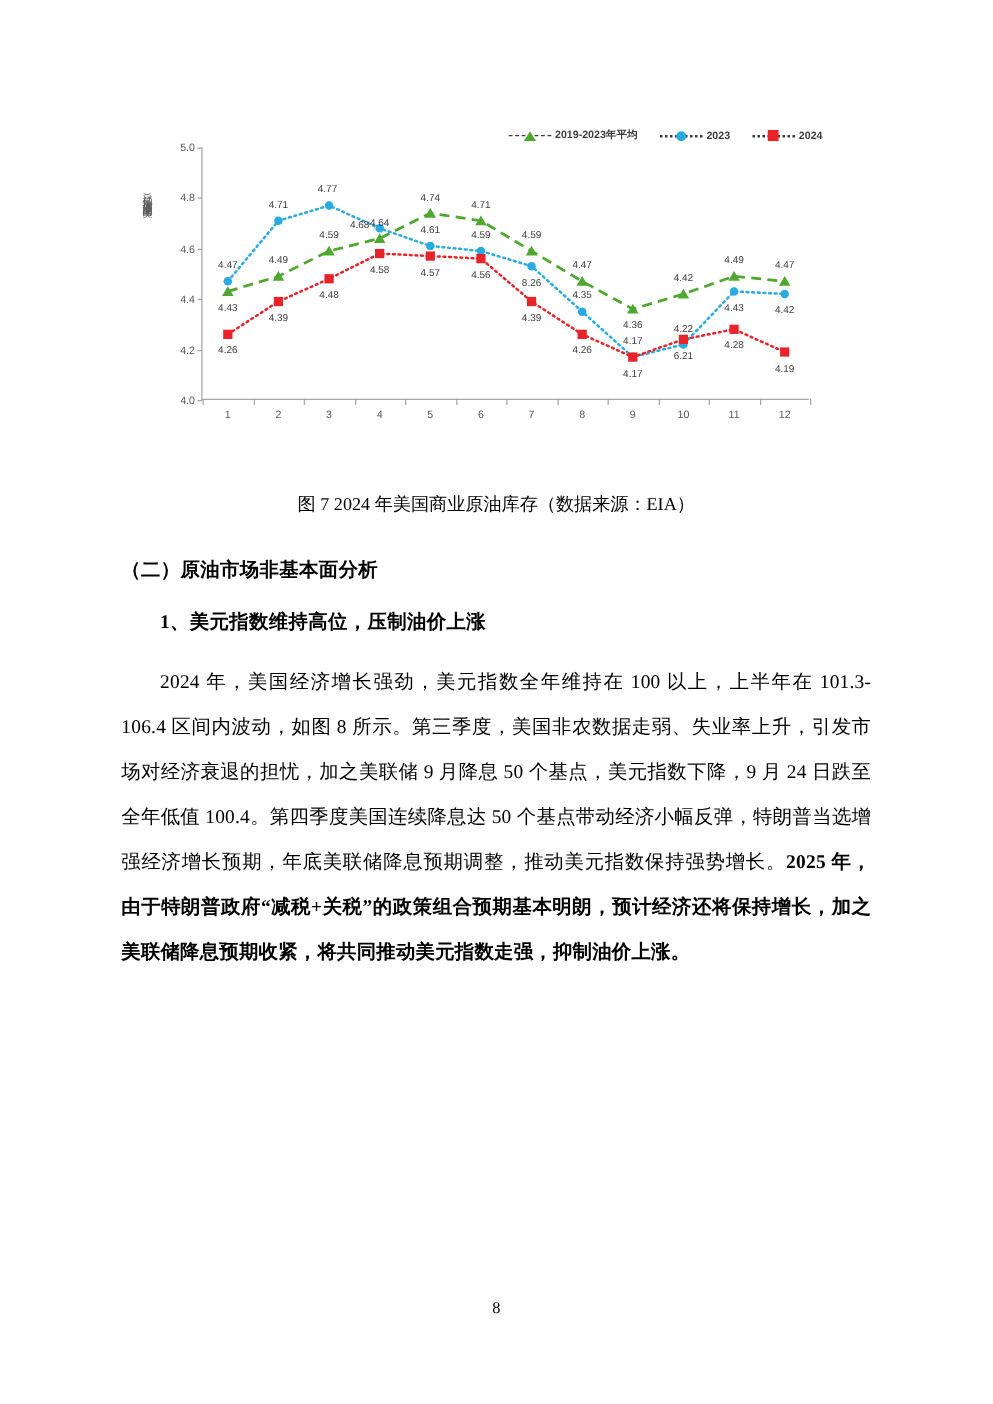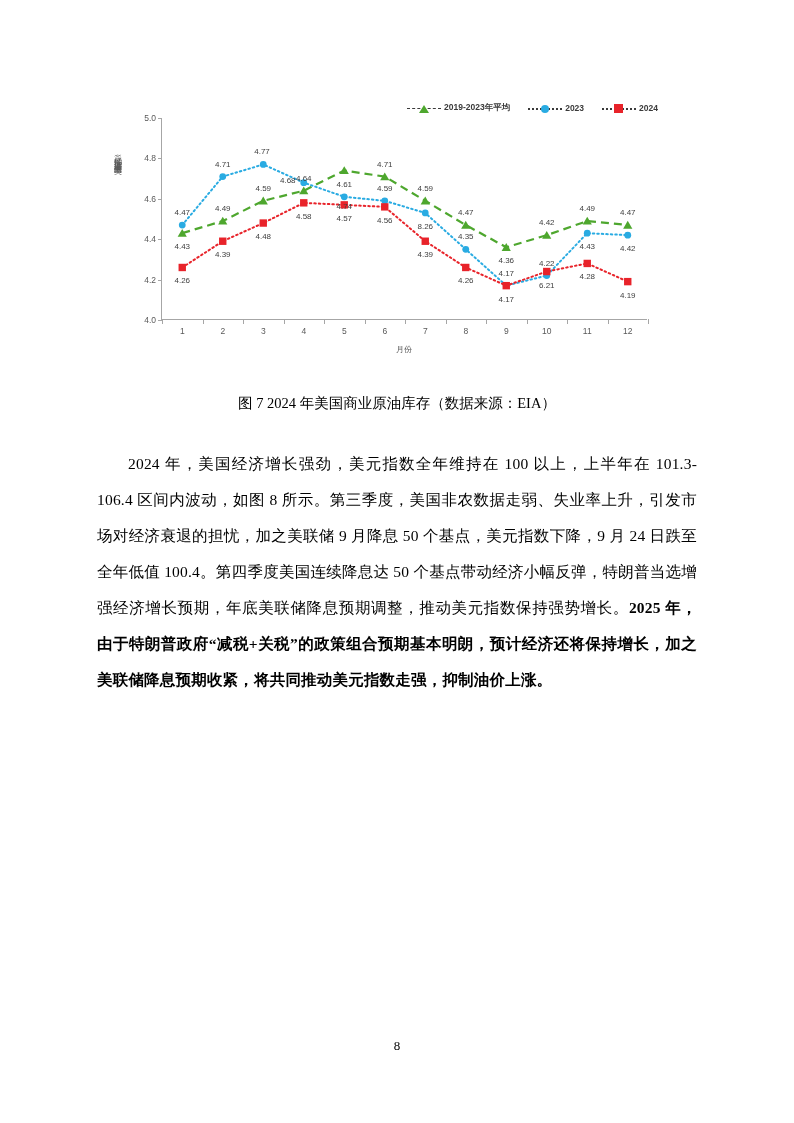--- a/index.html
+++ b/index.html
@@ -326,21 +326,21 @@
           <div class="xlabel-val" style="left: 263.25px;">7</div>
           <div class="xlabel-val" style="left: 303.75px;">8</div>
           <div class="xlabel-val" style="left: 344.25px;">9</div>
           <div class="xlabel-val" style="left: 384.75px;">10</div>
           <div class="xlabel-val" style="left: 425.25px;">11</div>
           <div class="xlabel-val" style="left: 465.75px;">12</div>
           <div class="pt-label" style="left: 20.25px; top: 128.14px;">4.43</div>
           <div class="pt-label" style="left: 60.75px; top: 90.02px;">4.49</div>
           <div class="pt-label" style="left: 101.25px; top: 69.82px;">4.59</div>
           <div class="pt-label" style="left: 141.75px; top: 59.72px;">4.64</div>
-          <div class="pt-label" style="left: 182.25px; top: 39.52px; margin-top: 48px;">4.74</div>
+          <div class="pt-label" style="left: 182.25px; top: 39.52px;">4.74</div>
           <div class="pt-label" style="left: 222.75px; top: 45.58px;">4.71</div>
           <div class="pt-label" style="left: 263.25px; top: 69.82px;">4.59</div>
           <div class="pt-label" style="left: 303.75px; top: 94.06px;">4.47</div>
           <div class="pt-label" style="left: 344.25px; top: 142.28px;">4.36</div>
           <div class="pt-label" style="left: 384.75px; top: 104.16px;">4.42</div>
           <div class="pt-label" style="left: 425.25px; top: 90.02px;">4.49</div>
           <div class="pt-label" style="left: 465.75px; top: 94.06px;">4.47</div>
           <div class="pt-label" style="left: 20.25px; top: 94.06px;">4.47</div>
           <div class="pt-label" style="left: 60.75px; top: 45.58px;">4.71</div>
           <div class="pt-label" style="left: 100px; top: 33.46px;">4.77</div>
@@ -360,24 +360,25 @@
           <div class="pt-label" style="left: 182.25px; top: 99.86px;">4.57</div>
           <div class="pt-label" style="left: 222.75px; top: 101.88px;">4.56</div>
           <div class="pt-label" style="left: 263.25px; top: 136.22px;">4.39</div>
           <div class="pt-label" style="left: 303.75px; top: 162.48px;">4.26</div>
           <div class="pt-label" style="left: 344.25px; top: 180.66px;">4.17</div>
           <div class="pt-label" style="left: 384.75px; top: 166.52px;">6.21</div>
           <div class="pt-label" style="left: 425.25px; top: 158.44px;">4.28</div>
           <div class="pt-label" style="left: 465.75px; top: 176.62px;">4.19</div>
         </div>
 
-      <div class="axis-title-x">月份</div>
     </div>
 
     <div class="fig-caption">图 7 2024 年美国商业原油库存（数据来源：EIA）</div>
   </div>
 
   <div class="body-text">
+    <div class="h-sec">（二）原油市场非基本面分析</div>
+    <div class="h-sub">1、美元指数维持高位，压制油价上涨</div>
     <p class="para" id="main-paragraph">2024 年，美国经济增长强劲，美元指数全年维持在 100 以上，上半年在 101.3-106.4 区间内波动，如图 8 所示。第三季度，美国非农数据走弱、失业率上升，引发市场对经济衰退的担忧，加之美联储 9 月降息 50 个基点，美元指数下降，9 月 24 日跌至全年低值 100.4。第四季度美国连续降息达 50 个基点带动经济小幅反弹，特朗普当选增强经济增长预期，年底美联储降息预期调整，推动美元指数保持强势增长。<b>2025 年，由于特朗普政府“减税+关税”的政策组合预期基本明朗，预计经济还将保持增长，加之美联储降息预期收紧，将共同推动美元指数走强，抑制油价上涨。</b></p>
   </div>
 
   <div class="page-number">8</div>
 </div>
 
 </body></html>

